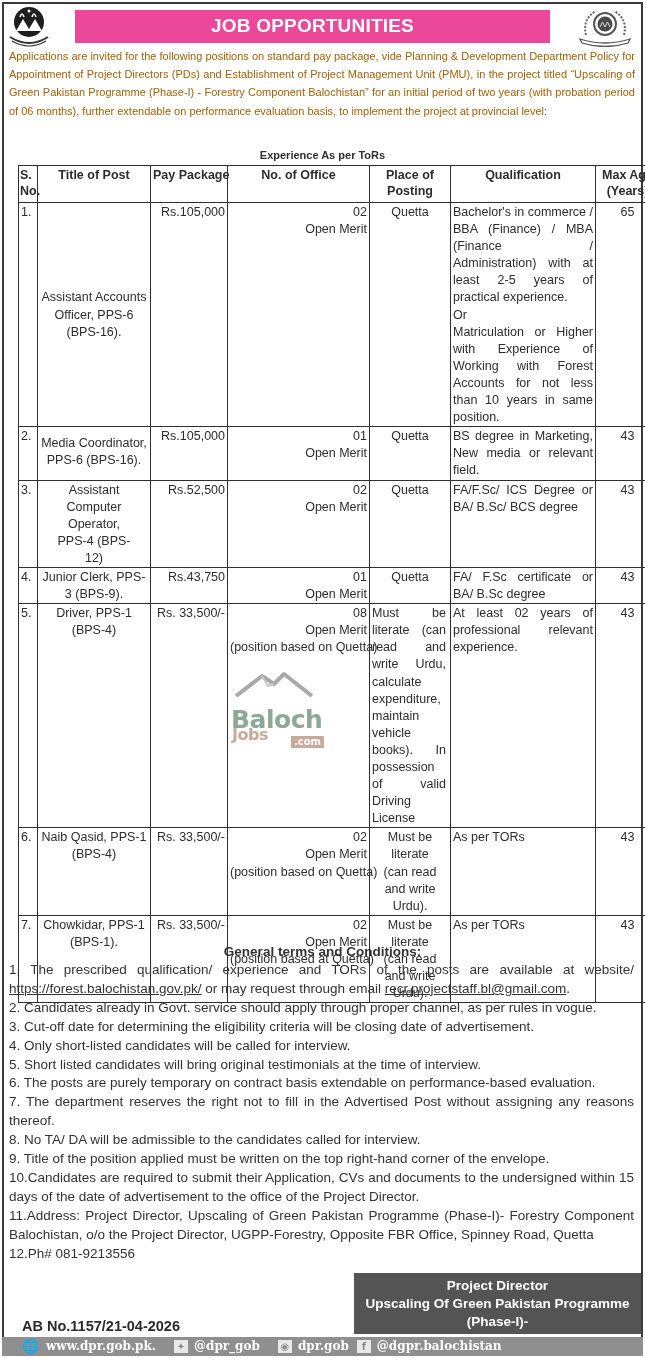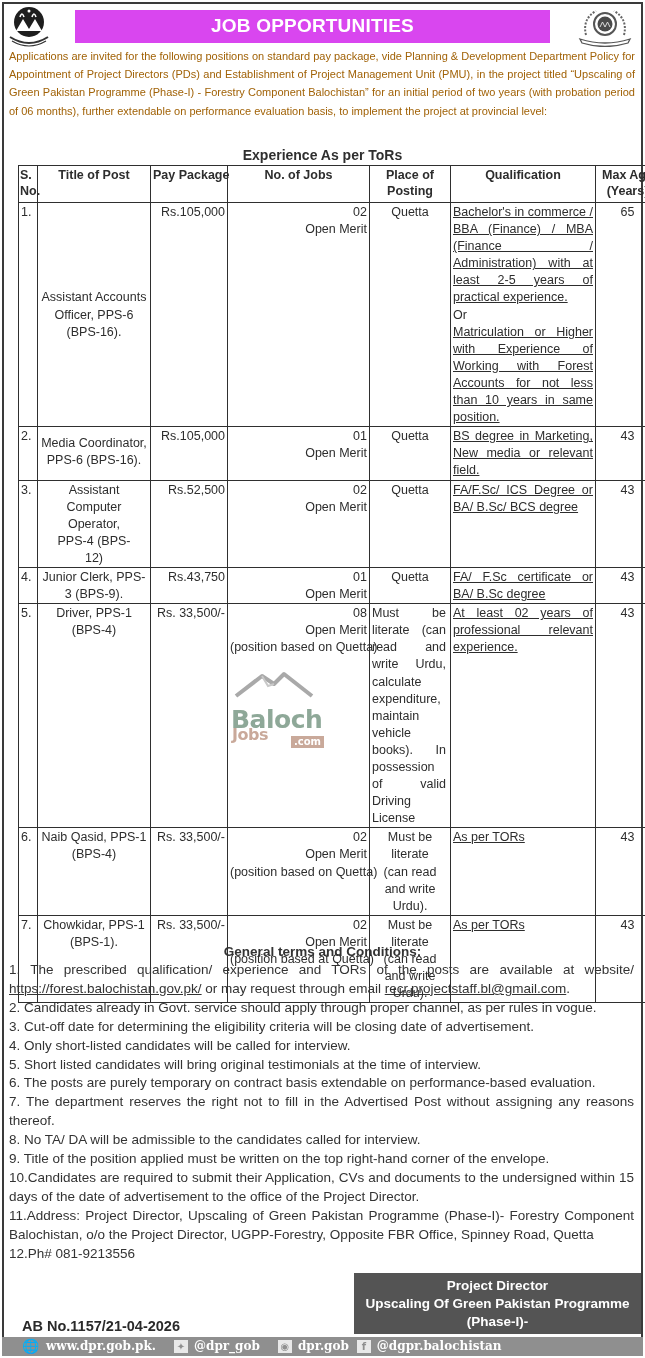--- a/index.html
+++ b/index.html
@@ -19,37 +19,37 @@
   }
   
   .logo-left {
     position: absolute; left: 6px; top: 5px; width: 46px; height: 42px;
   }
   .logo-right {
     position: absolute; left: 574px; top: 5px; width: 62px; height: 42px;
   }
   .title-bar {
     position: absolute; left: 75px; top: 10px; width: 475px; height: 33px;
-    background: #d946ef;
+    background: #ec4899;
     color: #ffffff;
     font-weight: bold;
     font-size: 19px;
     text-align: center;
     line-height: 31px;
     letter-spacing: 0.2px;
   }
   .intro {
     position: absolute; left: 9px; top: 47px; width: 626px;
     font-size: 11px; line-height: 18.2px;
     text-align: justify;
     color: #a16207;
   }
   .subheading {
     position: absolute; left: 0; top: 147px; width: 645px;
-    text-align: center; font-weight: bold; font-size: 14px;
+    text-align: center; font-weight: bold; font-size: 11px;
     color: #2f2f2f;
   }
   
   table.posts {
     position: absolute; left: 18px; top: 165px;
     width: 641px;
     border-collapse: collapse;
     table-layout: fixed;
     font-size: 12.5px;
     line-height: 17.1px;
@@ -67,21 +67,21 @@
     line-height: 16px;
   }
   table.posts th.sno { text-align: left; padding-left: 1px; }
   td.sno { text-align: left; padding-left: 1px; }
   td.title { text-align: center; }
   td.pay { text-align: right; }
   td.posts-c { text-align: right; white-space: nowrap; padding: 1px 0 0 0; }
   td.place { text-align: center; }
   td.place.just { text-align: justify; text-align-last: left; }
   td.qual { text-align: justify; padding-left: 2px; padding-right: 11px; }
-  td.qual .last { text-align-last: left; text-decoration: underline; }
+  td.qual .last { text-align-last: left; }
   td.age { text-align: center; }
   .watermark {
     position: absolute; left: 228px; top: 670px; width: 104px; height: 90px;
     pointer-events: none;
   }
   .wm-text1 {
     position: absolute; left: 3px; top: 41px;
     font-family: "DejaVu Sans", sans-serif; font-weight: bold;
     font-size: 25px; color: #8ea898; letter-spacing: -0.5px;
   }
@@ -173,21 +173,21 @@
     <col style="width:142px">
     <col style="width:81px">
     <col style="width:145px">
     <col style="width:64px">
   </colgroup>
   <thead>
     <tr style="height:37px">
       <th class="sno">S. No.</th>
       <th>Title of Post</th>
       <th style="white-space:nowrap">Pay Package</th>
-      <th>No. of Jobs</th>
+      <th>No. of Office</th>
       <th>Place of Posting</th>
       <th>Qualification</th>
       <th>Max Age (Years)</th>
     </tr>
   </thead>
   <tbody>
 
     <tr style="height:224px">
       <td class="sno">1.</td>
       <td class="title" style="vertical-align:middle">

